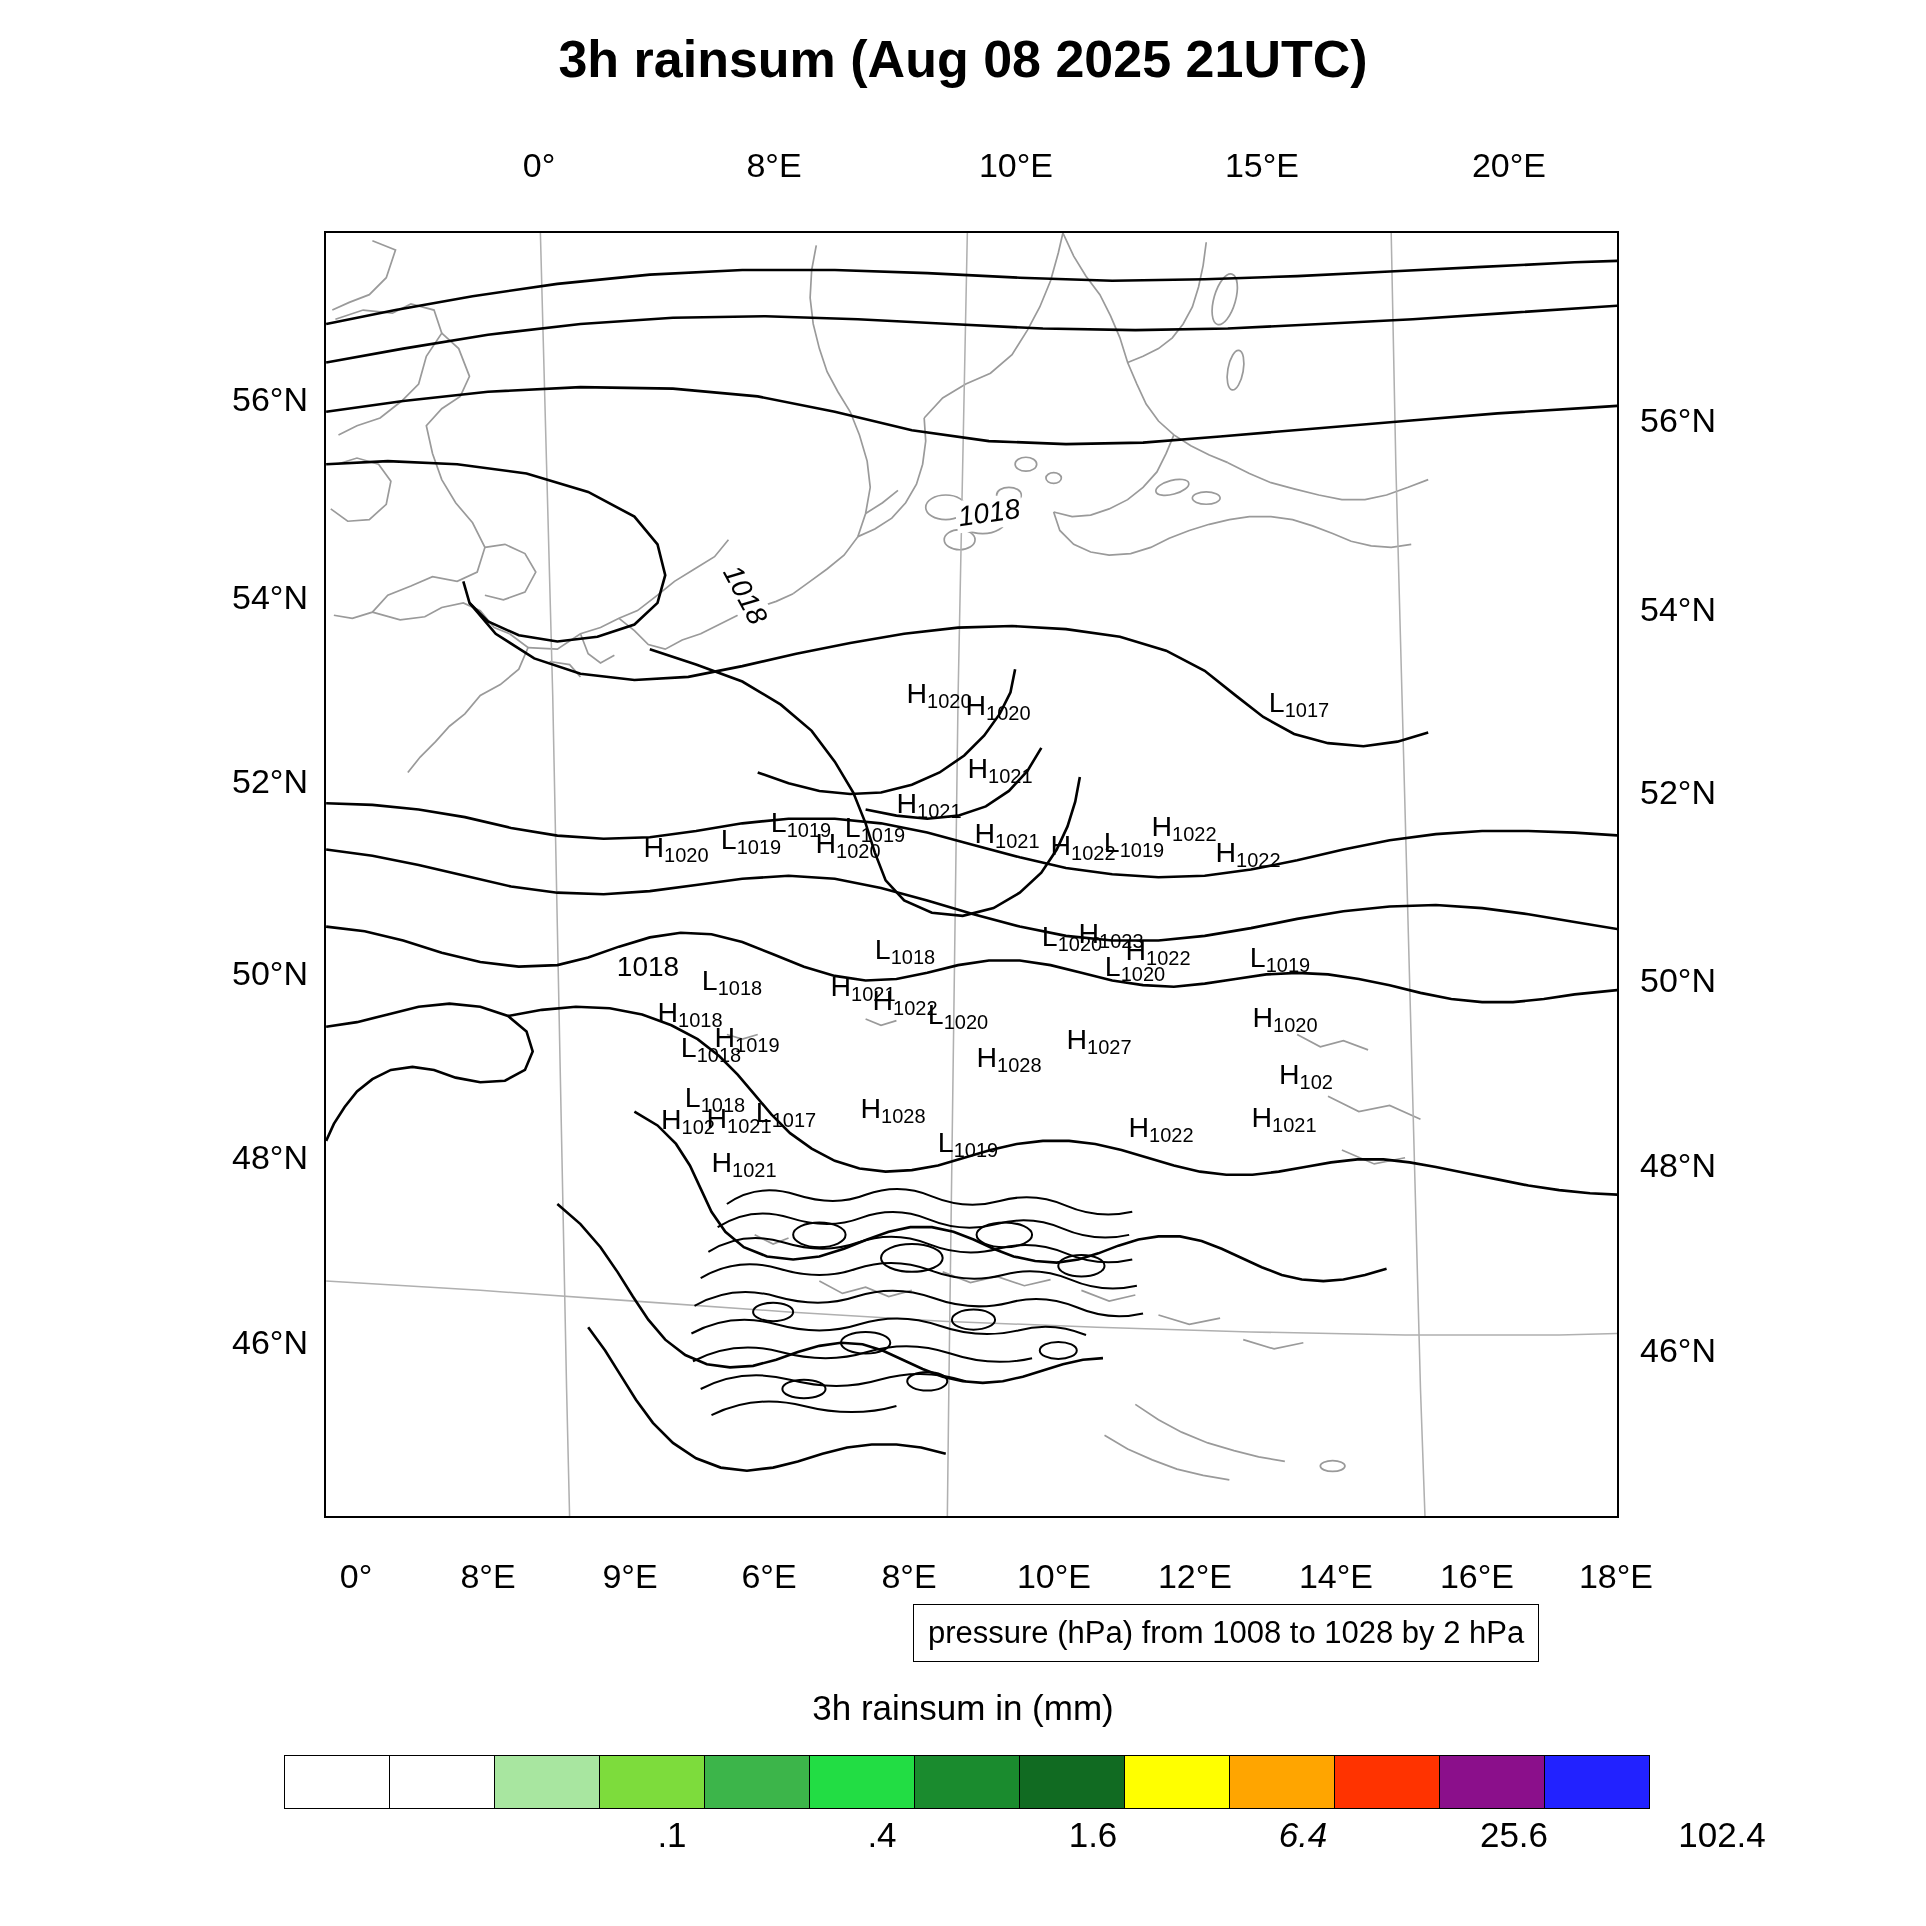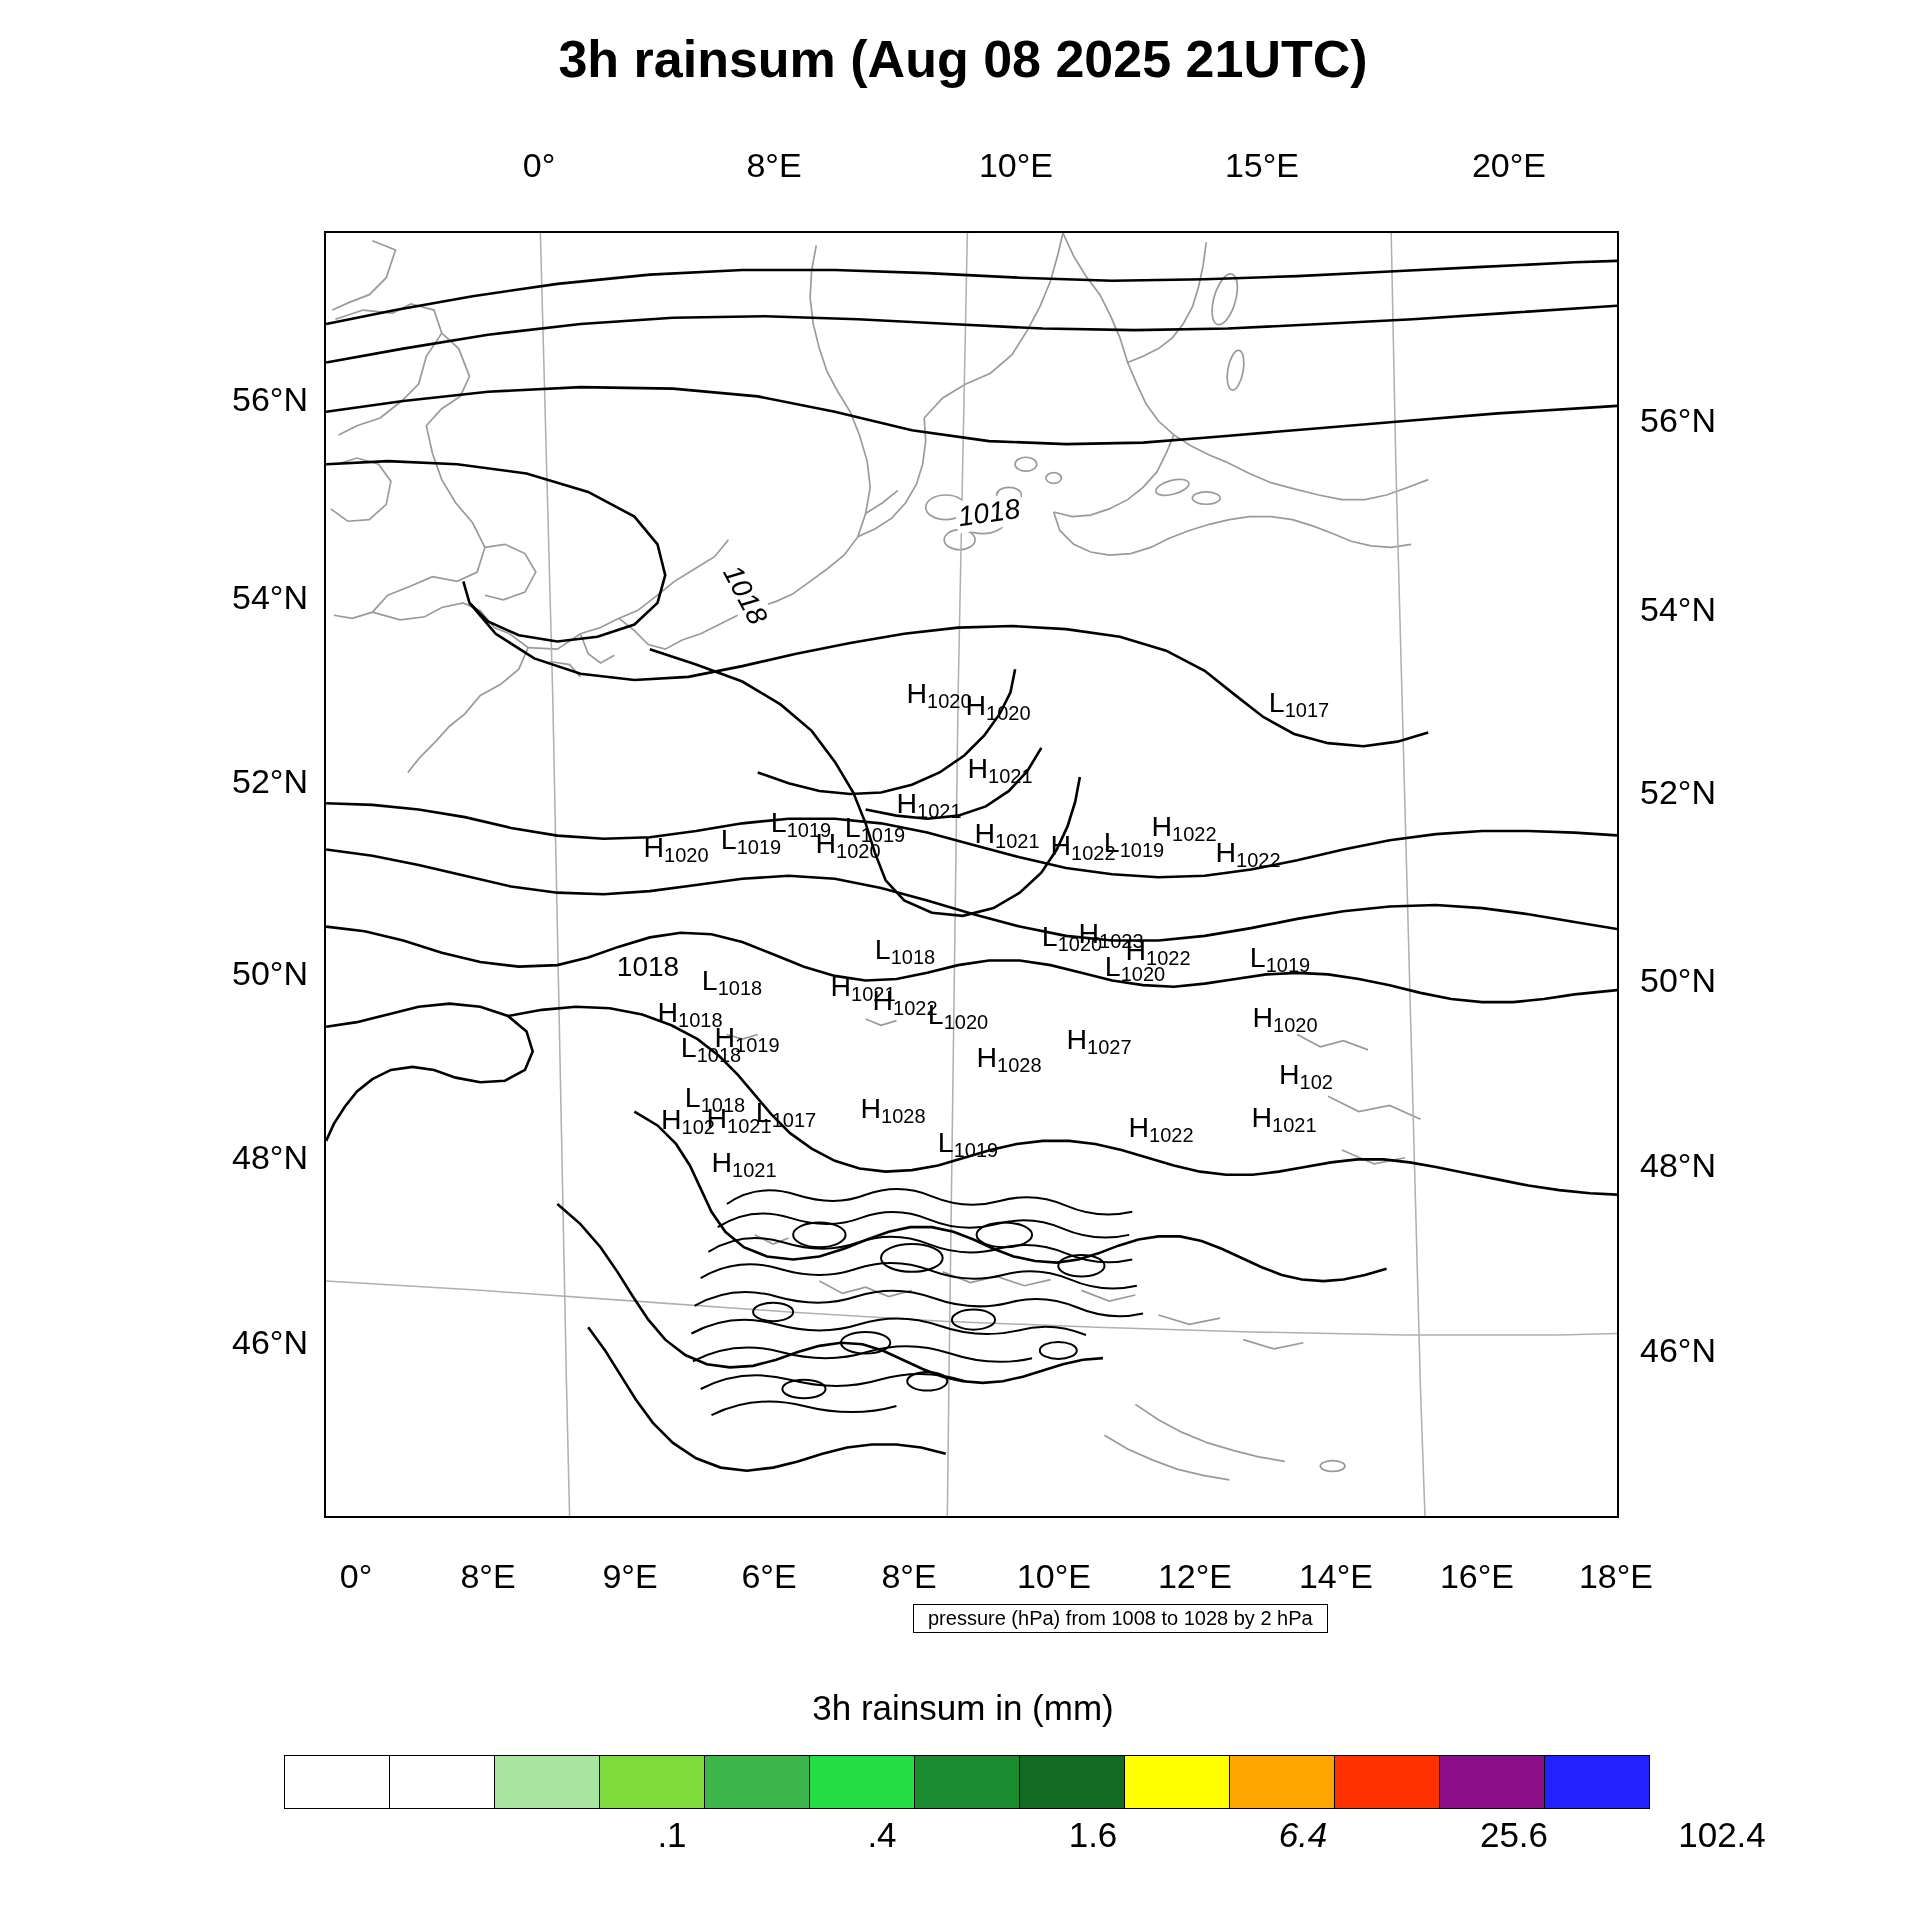--- a/index.html
+++ b/index.html
@@ -54,22 +54,22 @@
   .tick.left  { transform: translateY(-50%); text-align: right; }
   .tick.right { transform: translateY(-50%); text-align: left; }
 
   
   #press-caption {
     position: absolute;
     left: 913px;
     top: 1604px;
     border: 1.5px solid #000;
     background: #fff;
-    padding: 2px 14px;
-    font-size: 20px;
+    padding: 10px 14px;
+    font-size: 31px;
     white-space: nowrap;
   }
 
   
   #cb-title {
     position: absolute;
     left: 0; top: 1688px;
     width: 1926px;
     text-align: center;
     font-size: 35px;

